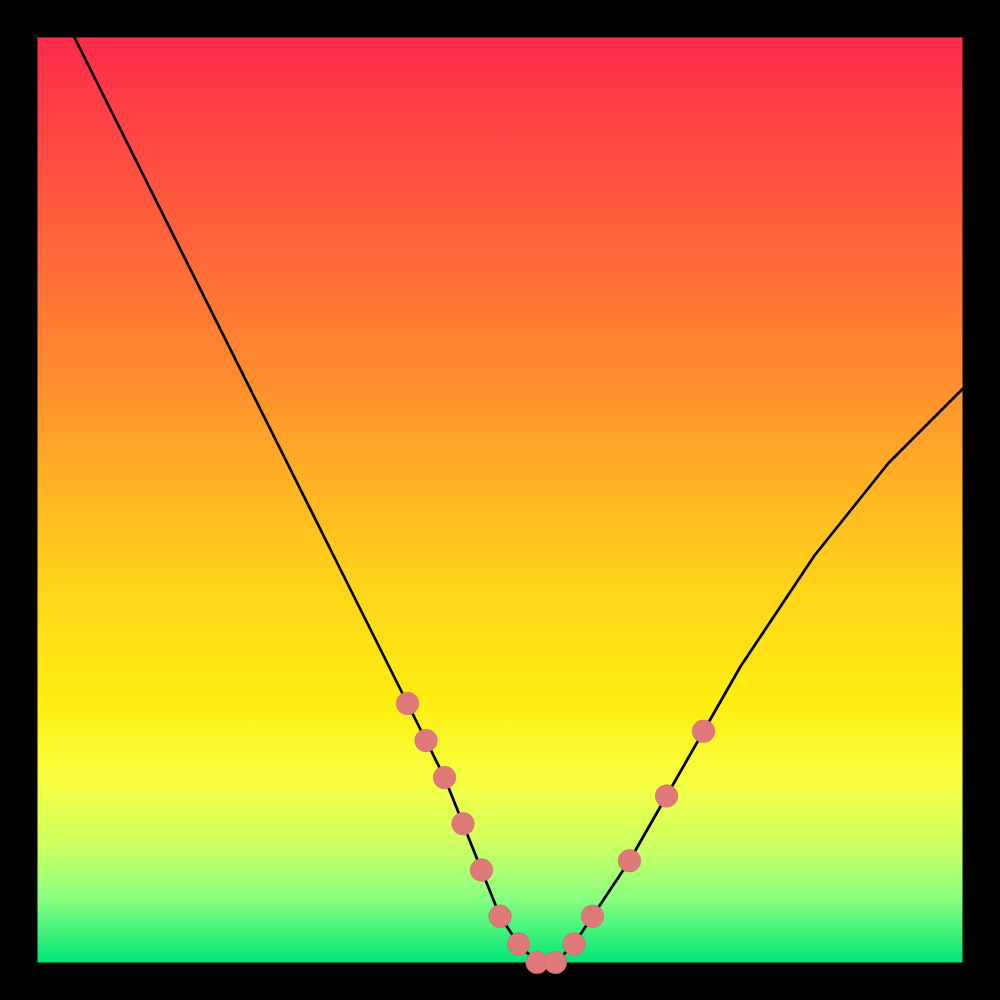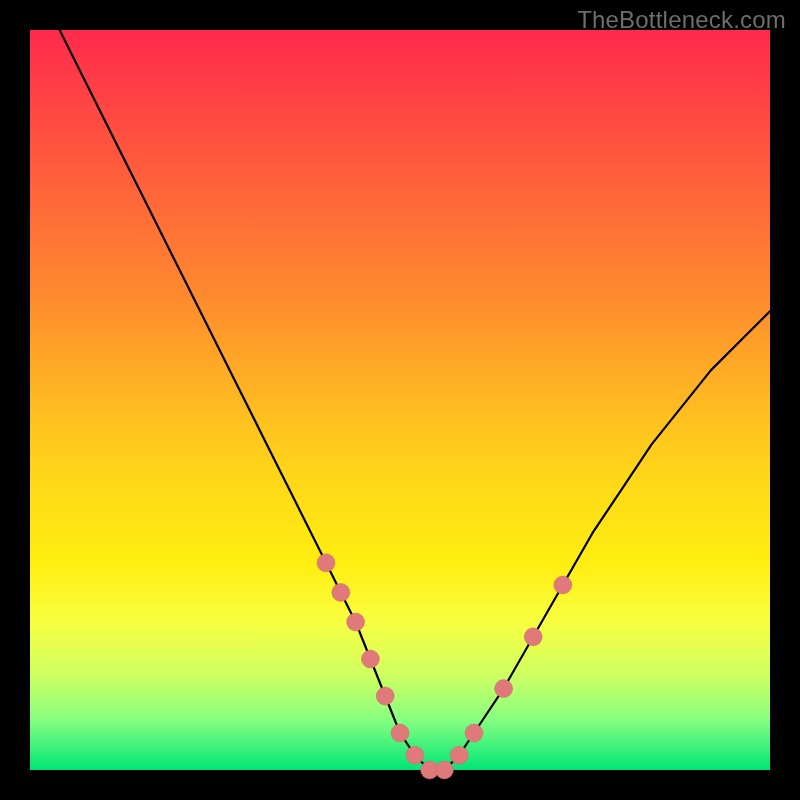--- a/index.html
+++ b/index.html
@@ -64,21 +64,20 @@
   .marker {
     fill: #e07a7a;
     stroke: #c86a6a;
     stroke-width: 0.5;
   }
 </style>
 </head>
 <body>
 
 <div class="frame">
-  <div class="watermark">TheBottleneck.com</div>
   <div class="plot-area">
     <svg class="curve" viewBox="0 0 740 740">
       <path class="curve-path" d="M29.6 0.0 L59.2 59.2 L88.8 118.4 L118.4 177.6 L148.0 236.8 L177.6 296.0 L207.2 355.2 L236.8 414.4 L266.4 473.6 L296.0 532.8 L310.8 562.4 L325.6 592.0 L340.4 629.0 L355.2 666.0 L370.0 703.0 L384.8 725.2 L399.6 740.0 L414.4 740.0 L429.2 725.2 L444.0 703.0 L473.6 658.6 L503.2 606.8 L532.8 555.0 L562.4 503.2 L592.0 458.8 L621.6 414.4 L651.2 377.4 L680.8 340.4 L710.4 310.8 L740.0 281.2" stroke="#000000"></path>
       <g>
           <circle cx="296.0" cy="532.8" r="9" class="marker" fill="#e07a7a"></circle>
           <circle cx="310.8" cy="562.4" r="9" class="marker" fill="#e07a7a"></circle>
           <circle cx="325.6" cy="592.0" r="9" class="marker" fill="#e07a7a"></circle>
           <circle cx="340.4" cy="629.0" r="9" class="marker" fill="#e07a7a"></circle>
           <circle cx="355.2" cy="666.0" r="9" class="marker" fill="#e07a7a"></circle>
           <circle cx="370.0" cy="703.0" r="9" class="marker" fill="#e07a7a"></circle>

